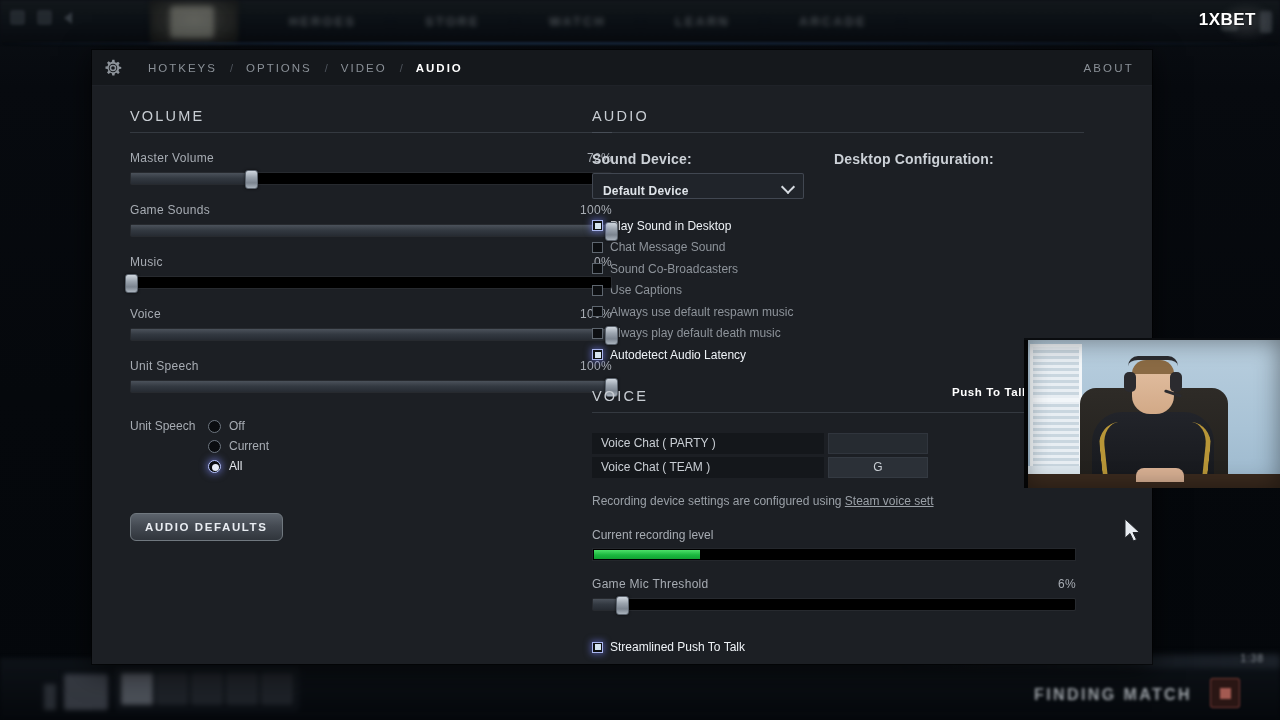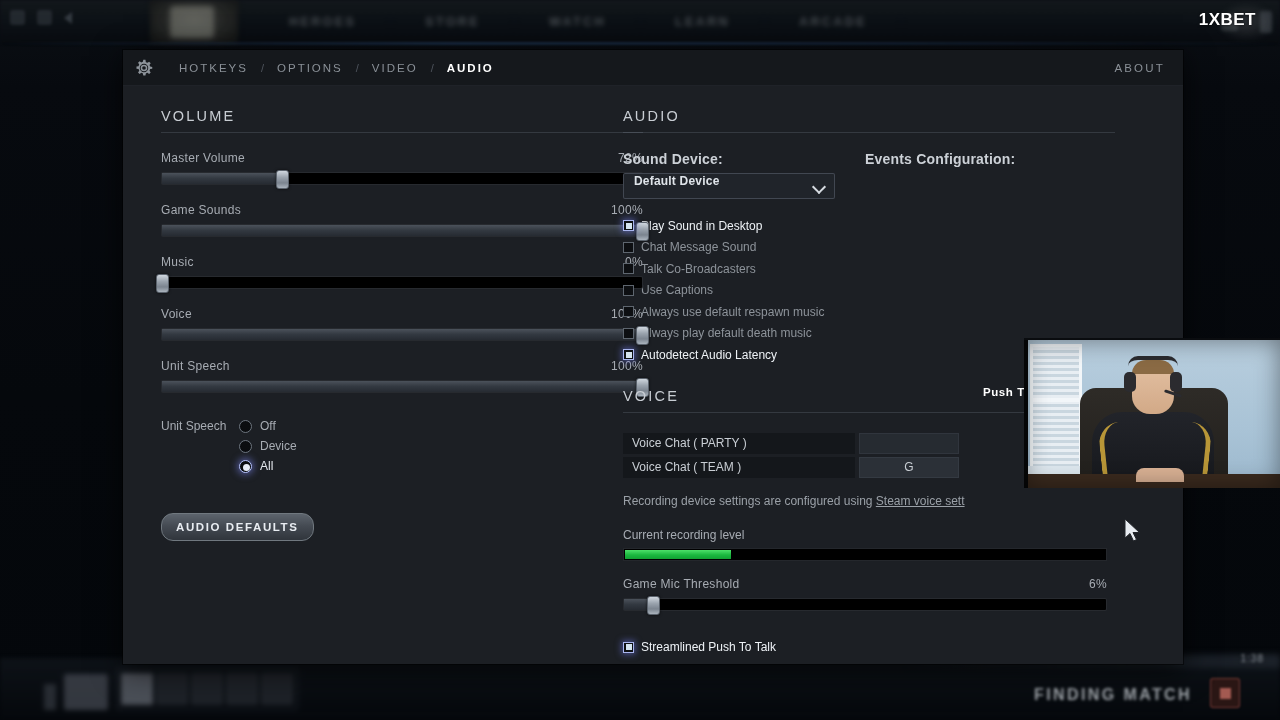--- a/index.html
+++ b/index.html
@@ -77,21 +77,21 @@
   }
   .bb-x::after{content:""; position:absolute; left:9px; top:9px; width:11px;height:11px;background:#c26b60; opacity:.8;}
   .bb-strip {
     position:absolute; right:0; bottom:52px; width:380px; height:14px;
     background:linear-gradient(90deg, rgba(25,30,36,0), rgba(30,36,44,.9)); filter:blur(2px);
   }
   .bb-time { position:absolute; right:16px; bottom:56px; color:#8d939a; font-size:10px; letter-spacing:1px; filter:blur(1.4px);}
 
   
   .settings {
-    position:absolute; left:123px; top:50px; width:1060px; height:614px;
+    position:absolute; left:92px; top:50px; width:1060px; height:614px;
     background:#1c1f24;
     box-shadow: 0 0 0 1px rgba(0,0,0,.5), 0 6px 28px rgba(0,0,0,.7);
   }
   .settings-header {
     position:relative; height:36px; background:#15181c;
     border-bottom:1px solid rgba(90,100,115,.14);
     display:flex; align-items:center;
   }
   .gear { width:22px; height:22px; margin-left:10px; margin-right:12px; flex:0 0 auto; }
   .tabs { display:flex; align-items:center; }
@@ -149,33 +149,33 @@
   .radio.checked::after {
     content:""; position:absolute; left:3px; top:3px; width:7px; height:7px;
     border-radius:50%; background:#e7ecf6;
   }
   .radio-text { font-size:12px; color:#a7acb3; }
   .radio-row.sel .radio-text { color:#e3e7ec; }
 
   .btn-defaults {
     margin-top:34px; display:inline-block;
     background:linear-gradient(180deg,#5d646d 0%,#454b53 45%,#30353c 100%);
-    border:1px solid #70787f; border-radius:12px;
+    border:1px solid #70787f; border-radius:6px;
     color:#e9edf2; font-size:11.5px; letter-spacing:1.6px; font-weight:bold;
     padding:7px 14px; cursor:pointer;
   }
 
   
   .dd-row { display:flex; gap:30px; margin-bottom:16px; }
   .dd-group { }
   .dd-label { font-size:14px; color:#ccd1d7; font-weight:bold; margin-bottom:6px; letter-spacing:.2px; }
   .dropdown {
     position:relative; width:212px; height:26px;
     background:#20242a; border:1px solid rgba(120,130,145,.38); border-radius:2px;
-    display:flex; align-items:flex-start; cursor:pointer;
+    display:flex; align-items:flex-end; cursor:pointer;
   }
   .dd-text { font-size:12px; color:#dfe4e9; padding-left:10px; font-weight:bold; letter-spacing:.2px; }
   .chev {
     position:absolute; right:10px; top:8px; width:10px; height:10px;
     border-right:2px solid #d6dbe1; border-bottom:2px solid #d6dbe1;
     transform:rotate(45deg);
   }
 
   
   .cb-list { margin-top:6px; }
@@ -401,21 +401,21 @@
 
         <div class="radio-block">
           <div class="radio-row">
             <span class="radio-lead">Unit Speech</span>
             <span class="radio"></span>
             <span class="radio-text">Off</span>
           </div>
           <div class="radio-row">
             <span class="radio-lead"></span>
             <span class="radio"></span>
-            <span class="radio-text">Device</span>
+            <span class="radio-text">Current</span>
           </div>
           <div class="radio-row sel">
             <span class="radio-lead"></span>
             <span class="radio checked"></span>
             <span class="radio-text">All</span>
           </div>
         </div>
 
         <div class="btn-defaults">AUDIO DEFAULTS</div>
       </div>
@@ -426,36 +426,36 @@
 
         <div class="dd-row">
           <div class="dd-group">
             <div class="dd-label">Sound Device:</div>
             <div class="dropdown">
               <span class="dd-text">Default Device</span>
               <span class="chev"></span>
             </div>
           </div>
           <div class="dd-group">
-            <div class="dd-label">Events Configuration:</div>
+            <div class="dd-label">Desktop Configuration:</div>
           </div>
         </div>
 
         <div class="cb-list">
           <div class="cb-row on">
             <span class="cbox checked"></span>
             <span class="cb-text">Play Sound in Desktop</span>
           </div>
           <div class="cb-row">
             <span class="cbox"></span>
             <span class="cb-text">Chat Message Sound</span>
           </div>
           <div class="cb-row">
             <span class="cbox"></span>
-            <span class="cb-text">Talk Co-Broadcasters</span>
+            <span class="cb-text">Sound Co-Broadcasters</span>
           </div>
           <div class="cb-row">
             <span class="cbox"></span>
             <span class="cb-text">Use Captions</span>
           </div>
           <div class="cb-row">
             <span class="cbox"></span>
             <span class="cb-text">Always use default respawn music</span>
           </div>
           <div class="cb-row">

